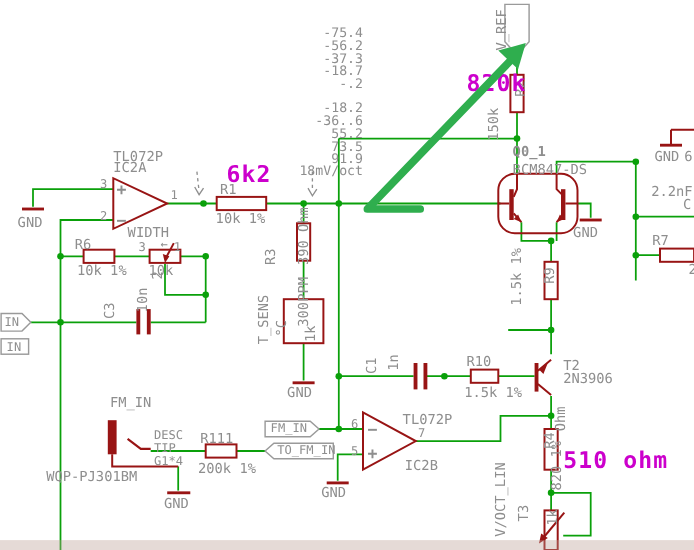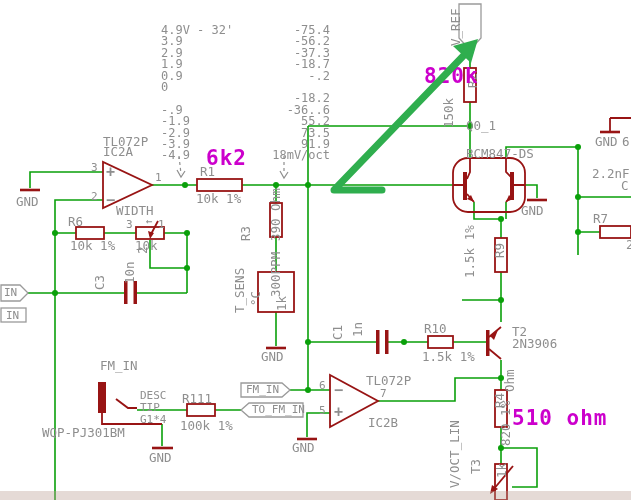--- a/index.html
+++ b/index.html
@@ -151,32 +151,20 @@
     </g>
 
     <g stroke="#8e8e8e" stroke-width="1.2" fill="none">
       <path d="M179,156 L181,174" stroke-dasharray="3,3"></path>
       <path d="M177,170 L181,177 L185,171"></path>
       <path d="M284,156 L284,174" stroke-dasharray="3,3"></path>
       <path d="M280,171 L284,178 L288,172"></path>
     </g>
   </svg>
 
-  <pre class="cols" style="left:161px;top:25px;">4.9V - 32'
-3.9
-2.9
-1.9
-0.9
-0
-
--.9
--1.9
--2.9
--3.9
--4.9</pre>
   <pre class="cols" style="left:250px;top:25px;width:80px;text-align:right;">-75.4
 -56.2
 -37.3
 -18.7
 -.2
 
 -18.2
 -36..6
 55.2
 73.5
@@ -207,21 +195,21 @@
   <span class="vlbl" style="left:252px;top:228px;">R3</span>
   <span class="vlbl" style="left:282px;top:228px;">390 Ohm</span>
   <span class="vlbl" style="left:282px;top:284px;">300PPM</span>
   <span class="vlbl" style="left:246px;top:300px;">T_SENS</span>
   <span class="vlbl" style="left:262px;top:293px;">°C</span>
   <span class="vlbl" style="left:288px;top:298px;">1k</span>
 
   <span class="vlbl" style="left:462px;top:33px;">V_REF</span>
   <span class="vlbl" style="left:479px;top:75px;">R2</span>
   <span class="vlbl" style="left:455px;top:115px;">150k</span>
-  <span class="lbl" style="left:466px;top:120px;">Q0_1</span>
+  <span class="lbl" style="left:466px;top:132px;font-weight:bold;">Q0_1</span>
   <span class="lbl" style="left:466px;top:148px;">BCM847-DS</span>
   <span class="lbl" style="left:521px;top:205px;">GND</span>
 
   <span class="lbl" style="left:595px;top:136px;">GND</span>
   <span class="lbl" style="left:622px;top:136px;">6</span>
   <span class="lbl" style="left:592px;top:168px;">2.2nF</span>
   <span class="lbl" style="left:621px;top:180px;">C</span>
   <span class="lbl" style="left:593px;top:213px;">R7</span>
   <span class="lbl" style="left:626px;top:239px;">270Ω</span>
 
@@ -247,21 +235,21 @@
   <span class="lbl sm" style="left:380px;top:388px;">7</span>
   <span class="opsign" style="left:334px;top:381px;">−</span>
   <span class="opsign" style="left:334px;top:403px;">+</span>
 
   <span class="lbl" style="left:100px;top:360px;">FM_IN</span>
   <span class="lbl sm" style="left:140px;top:390px;">DESC</span>
   <span class="lbl sm" style="left:140px;top:402px;">TIP</span>
   <span class="lbl sm" style="left:140px;top:414px;">G1*4</span>
   <span class="lbl" style="left:42px;top:427px;">WQP-PJ301BM</span>
   <span class="lbl" style="left:182px;top:393px;">R111</span>
-  <span class="lbl" style="left:180px;top:420px;">100k 1%</span>
+  <span class="lbl" style="left:180px;top:420px;">200k 1%</span>
 
   <span class="lbl sm" style="left:4px;top:287px;">IN</span>
   <span class="lbl sm" style="left:6px;top:310px;">IN</span>
   <span class="lbl sm" style="left:246px;top:384px;">FM_IN</span>
   <span class="lbl sm" style="left:252px;top:404px;">TO_FM_IN</span>
 
   <span class="lbl" style="left:16px;top:196px;">GND</span>
   <span class="lbl" style="left:261px;top:351px;">GND</span>
   <span class="lbl" style="left:292px;top:442px;">GND</span>
   <span class="lbl" style="left:149px;top:452px;">GND</span>

